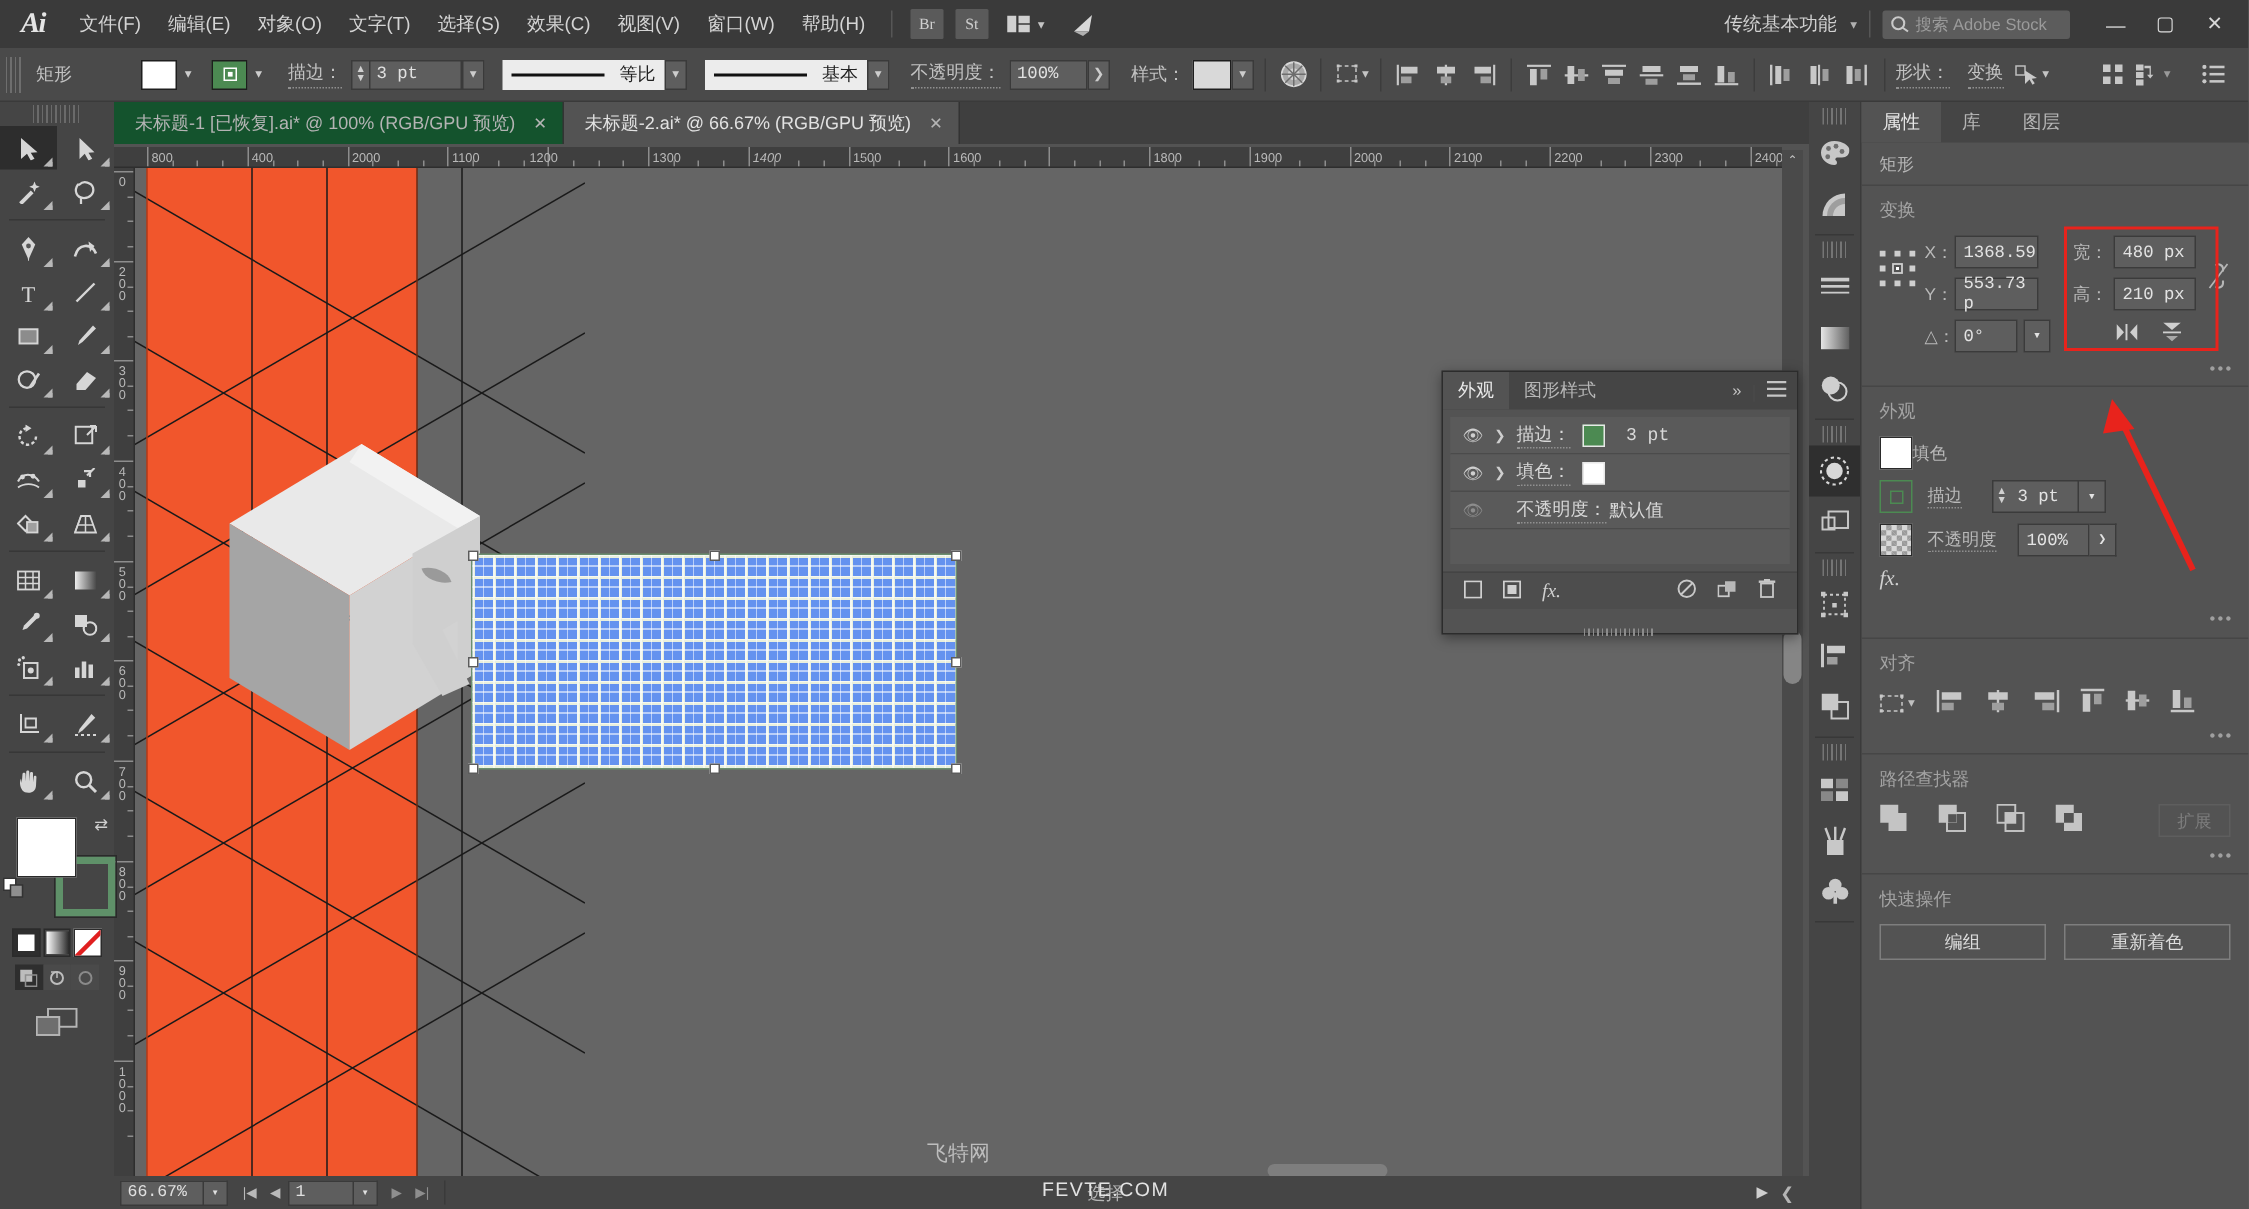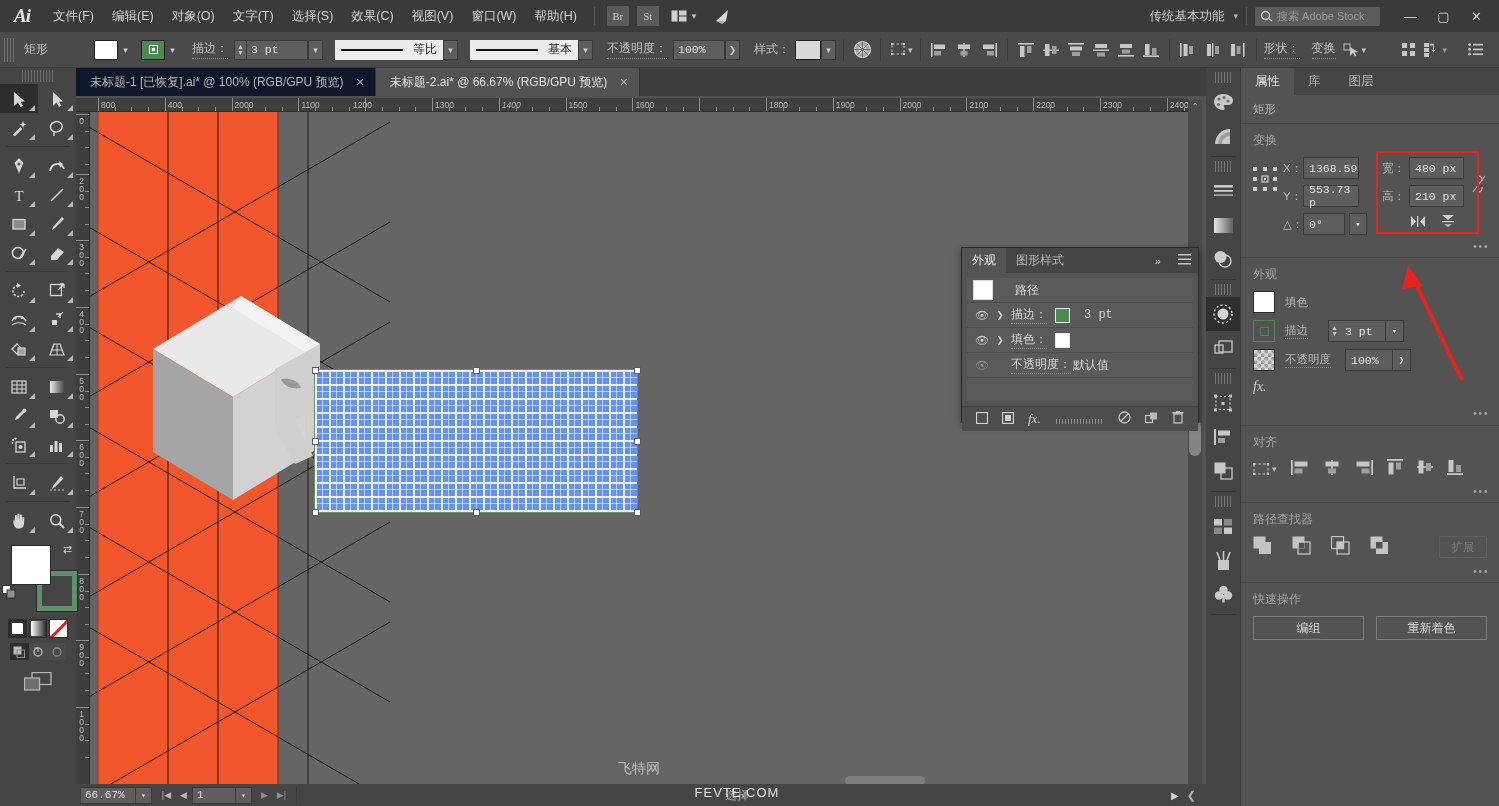--- a/index.html
+++ b/index.html
@@ -50,21 +50,21 @@
   .profilebox { width:108px; height:20px; background:#ececec; display:flex; align-items:center;
                 justify-content:flex-end; padding-right:6px; position:relative; }
   .profilebox .pline { position:absolute; left:6px; top:9px; width:62px; height:2px; background:#111; }
   .profilebox .ptxt { color:#222; font-size:12px; z-index:1;}
   .cb-sep { width:1px; height:22px; background:#3c3c3c; margin:0 7px; }
   .icobtn { width:22px; height:22px; display:flex; align-items:center; justify-content:center; }
 
   
   .tabbar { position:absolute; left:76px; top:68px; width:1423px; height:28px; background:#3f3f3f;}
   .tab { height:28px; display:inline-flex; align-items:center; padding:0 10px 0 14px;
-         font-size:12px; color:#b4b4b4; background:#0f172a; border-right:1px solid #333;}
+         font-size:12px; color:#b4b4b4; background:#14532d; border-right:1px solid #333;}
   .tab.active { background:#535353; color:#e2e2e2; }
   .tab .x { margin-left:12px; font-size:11px; color:#b5b5b5;}
 
   
   .toolbar { position:absolute; left:0; top:68px; width:76px; height:738px; background:#454545; }
   .tb-grip { height:12px; background:repeating-linear-gradient(to right,#6a6a6a 0 1px,transparent 1px 3px);
              background-size:auto; background-position:center; background-repeat:repeat-x;
              margin:2px 22px 0; }
   .tgrid { display:grid; grid-template-columns:38px 38px; }
   .tool { width:38px; height:29px; display:flex; align-items:center; justify-content:center;
@@ -943,24 +943,20 @@
           <svg width="13" height="11" viewBox="0 0 13 11">
               <rect y="0" width="13" height="1.5" fill="#c5c5c5"></rect>
               <rect y="4.5" width="13" height="1.5" fill="#c5c5c5"></rect>
               <rect y="9" width="13" height="1.5" fill="#c5c5c5"></rect>
             </svg>
         </span>
       </div>
     </div>
     <div style="padding:5px;">
       <div id="ap-rows-host" style="background:#5a5a5a;">
-          <div class="aprow" style="background: rgb(90, 90, 90);">
-            <div style="width:20px;height:20px;border:1.5px solid #dcdcdc;margin-left:2px;background:#ffffff;"></div>
-            <span style="color:#dcdcdc;font-size:12px;margin-left:22px;">路径</span>
-          </div>
           <div class="aprow">
             <span class="eye">👁</span>
             <span class="chev">❯</span>
             <span class="aplabel" style="margin-left:4px;">描边：</span>
             <span class="apsw" style="background:#4c8a52;"></span>
             <span style="color:#d8d8d8;font-size:12px;margin-left:14px;font-family:'Liberation Mono',monospace;">3 pt</span>
           </div>
           <div class="aprow">
             <span class="eye">👁</span>
             <span class="chev">❯</span>
@@ -1195,21 +1191,21 @@
             </svg>
         </div>
       </div>
       <div class="dots" style="bottom:5px;">•••</div>
 
       <div class="redbox" style="left:135px;top:27px;width:103px;height:83px;"></div>
     </div>
 
     <div class="psection" style="padding-bottom:30px;">
       <div class="pstitle">外观</div>
-      <div style="display:flex;align-items:center;gap:10px;margin-bottom:7px;">
+      <div style="display:flex;align-items:center;margin-bottom:7px;">
         <div style="width:22px;height:22px;background:#fff;border:1px solid #2a2a2a;"></div>
         <span class="plabel">填色</span>
       </div>
       <div style="display:flex;align-items:center;gap:10px;margin-bottom:7px;">
         <div style="width:22px;height:22px;border:1.5px solid #4c8a52;display:flex;align-items:center;justify-content:center;">
           <div style="width:9px;height:9px;border:1.5px solid #4c8a52;"></div>
         </div>
         <span class="plabel" style="border-bottom:1px dotted #8f8f8f;">描边</span>
         <div style="display:flex;align-items:center;margin-left:10px;">
           <div class="stepper" style="height:22px;">

